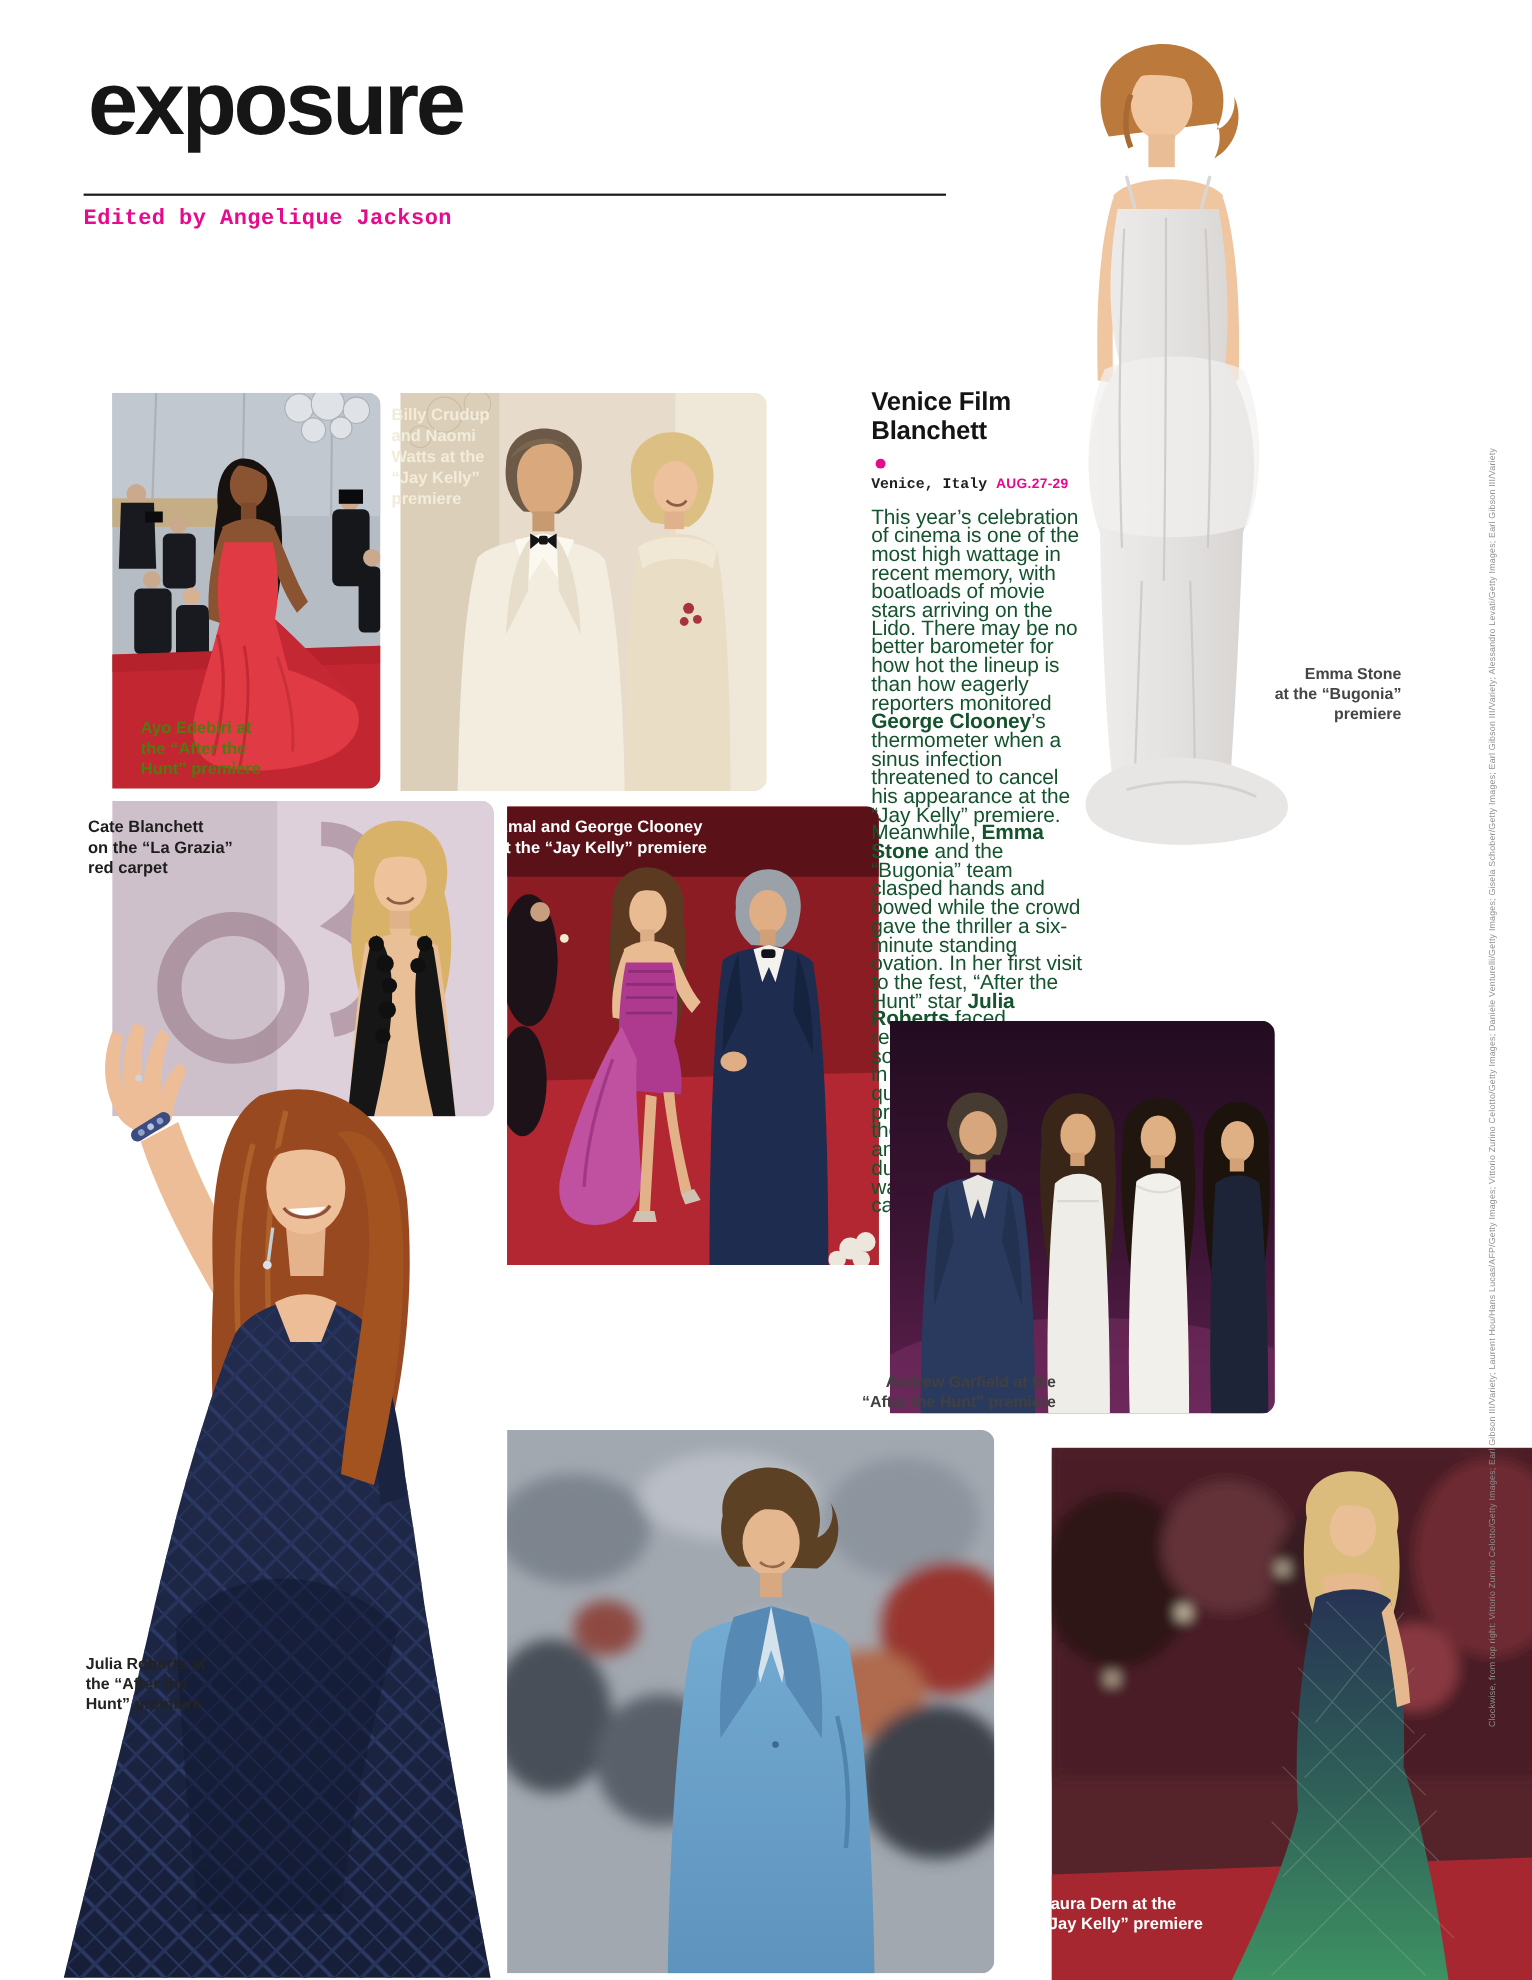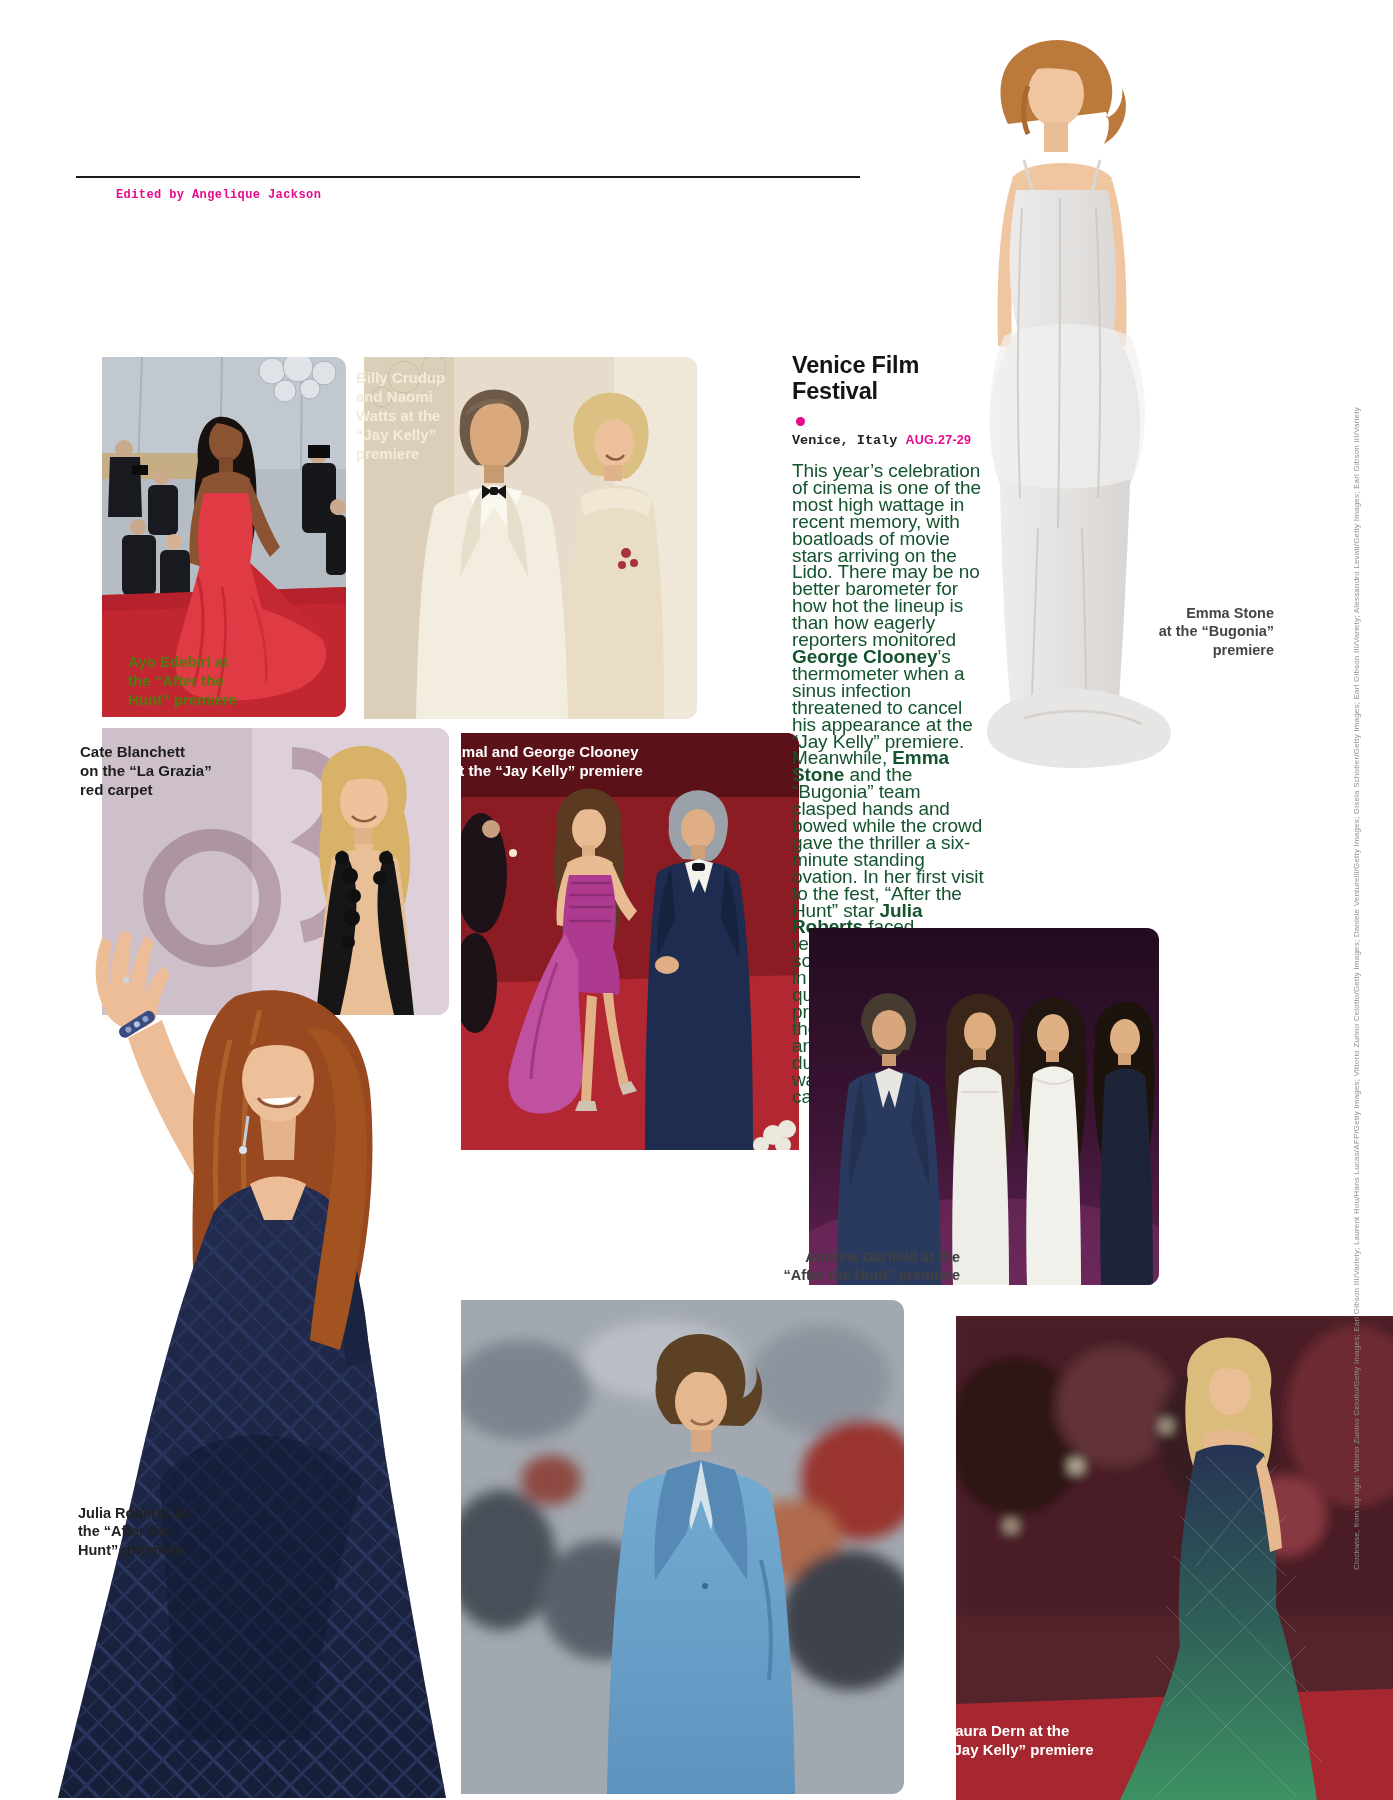--- a/index.html
+++ b/index.html
@@ -3,21 +3,21 @@
 <meta charset="utf-8">
 <style>
   html,body{margin:0;padding:0;background:#ffffff;}
   .page{position:relative;width:1393px;height:1800px;background:#fff;overflow:hidden;
         font-family:"Liberation Sans",sans-serif;color:#222;}
   
   .masthead-title{position:absolute;left:80px;top:54px;font-size:82px;font-weight:bold;
         letter-spacing:-3px;color:#161616;line-height:1;}
   .masthead-rule{position:absolute;left:76px;top:176px;width:784px;border-top:2px solid #1a1a1a;}
   .edited-by{position:absolute;left:76px;top:188px;font-family:"Liberation Mono",monospace;
-        font-weight:bold;font-size:12px;letter-spacing:.4px;margin-left:40px;}
+        font-weight:bold;font-size:20px;letter-spacing:.4px;}
   
   .photo{position:absolute;border-radius:12px;overflow:hidden;padding-left:24px;}
   .photo svg{display:block;}
   .ph-ayo{left:78px;top:357px;width:244px;height:360px;}
   .ph-billy{left:340px;top:357px;width:333px;height:362px;}
   .ph-cate{left:78px;top:728px;width:347px;height:287px;}
   .ph-amal{left:437px;top:733px;width:338px;height:441px;}
   .ph-sandler{left:785px;top:928px;width:350px;height:357px;}
   .ph-garfield{left:437px;top:1300px;width:443px;height:494px;}
   .ph-dern{left:932px;top:1300px;width:455px;height:494px;margin-top:16px;}
@@ -48,20 +48,21 @@
   
   .credits{position:absolute;left:1352px;top:346px;height:1224px;width:14px;
         writing-mode:vertical-rl;transform:rotate(180deg);font-size:8px;letter-spacing:.2px;
         color:#8f8f8f;white-space:nowrap;}
 </style>
 </head>
 <body>
 
 <div class="page">
 
+  <div class="masthead-title">exposure</div>
   <div class="masthead-rule"></div>
   <div class="edited-by accent" style="color: rgb(230, 10, 140);">Edited by Angelique Jackson</div>
 
   <div class="cutout co-emma">
     <svg viewBox="0 0 440 765" width="440" height="765">
       <defs>
         <linearGradient id="eg" x1="0" y1="0" x2="1" y2="0">
           <stop offset="0" stop-color="#efeeec"></stop>
             <stop offset=".5" stop-color="#e4e2e0"></stop>
             <stop offset="1" stop-color="#d6d3d1"></stop>
@@ -272,21 +273,21 @@
         <path d="M210 134 C200 160 196 190 196 224 L214 186 Z" fill="#16233f"></path>
         <path d="M264 134 C274 160 278 190 278 224 L260 186 Z" fill="#16233f"></path>
         <ellipse cx="206" cy="232" rx="12" ry="9" fill="#dfae84"></ellipse>
       </g>
     </svg>
     <div class="cap cap-amal">Amal and George Clooney
 at the “Jay Kelly” premiere</div>
   </div>
 
   <div class="headline">Venice Film
-Festival</div>
+Blanchett</div>
   <div class="dot accent-bg" style="background: rgb(230, 10, 140);"></div>
   <div class="dateline"><span>Venice, Italy</span> <span class="dates accent" style="color: rgb(230, 10, 140);">AUG.27-29</span></div>
   <div class="body-copy"><span>This year’s celebration of cinema is one of the most high wattage in recent memory, with boatloads of movie stars arriving on the Lido. There may be no better barometer for how hot the lineup is than how eagerly reporters monitored </span><b>George Clooney</b><span>’s thermometer when a sinus infection threatened to cancel his appearance at the “Jay Kelly” premiere. Meanwhile, </span><b>Emma Stone</b><span> and the “Bugonia” team clasped hands and bowed while the crowd gave the thriller a six-minute standing ovation. In her first visit to the fest, “After the Hunt” star </span><b>Julia Roberts</b><span> faced reporters — “I love the softball questions early in the morning,” she quipped during a tense press conference about the #MeToo drama — and then the paparazzi during a glamorous walk down the red carpet.</span></div>
   <div class="cap cap-emma">Emma Stone
 at the “Bugonia”
 premiere</div>
 
   <div class="photo ph-sandler">
     <svg viewBox="0 0 350 357" width="350" height="357">
       <defs>

